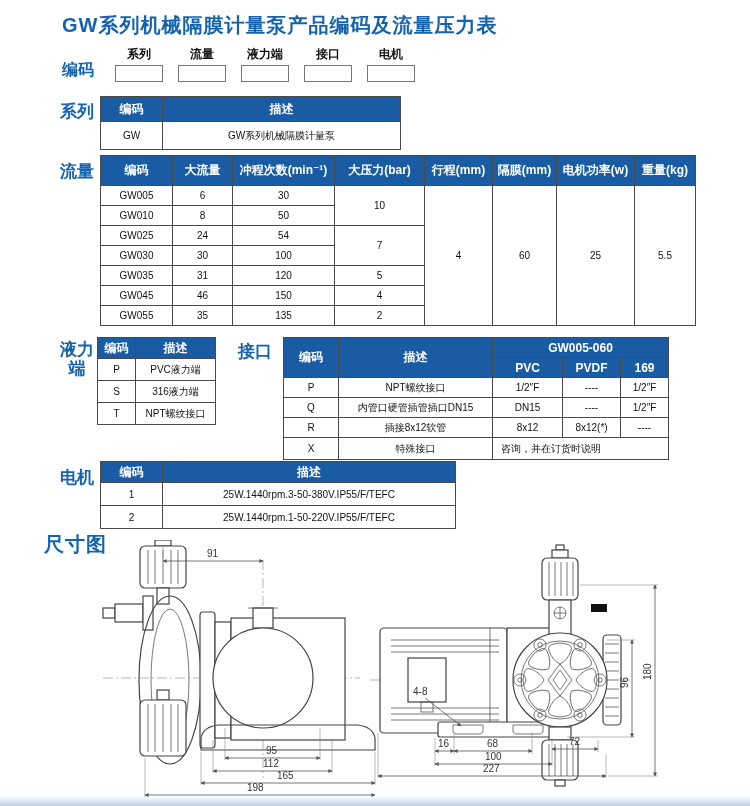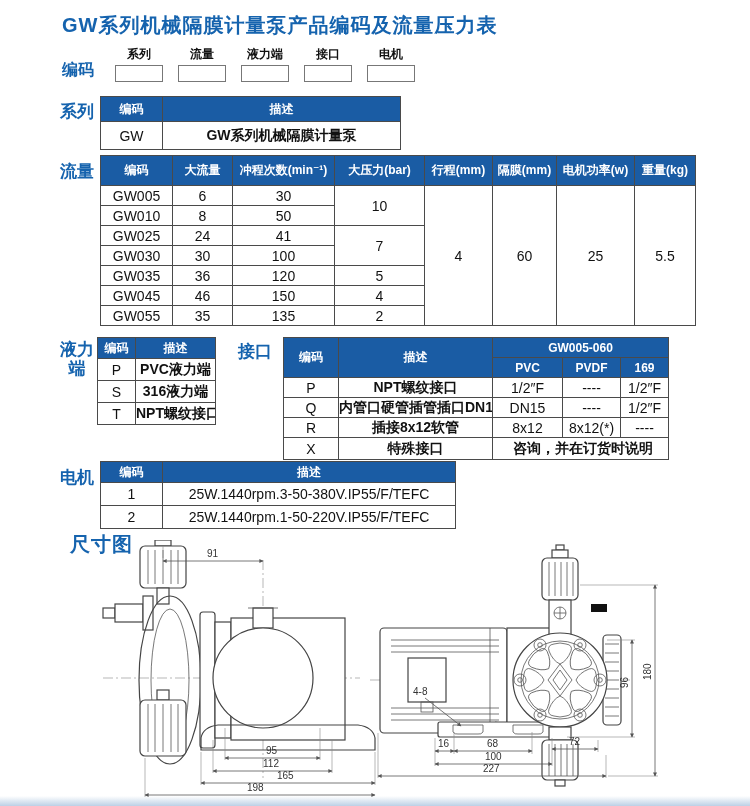--- a/index.html
+++ b/index.html
@@ -12,22 +12,22 @@
   
   .coding{left:62px;top:46px;display:flex;align-items:flex-end;}
   .coding .clab{font-size:16px;margin-right:6px;padding-bottom:1px;}
   .slot{width:48px;margin-left:15px;text-align:center;}
   .slot .sl{font-size:12px;font-weight:700;color:#111;margin-bottom:2px;}
   .slot .sb{height:17px;border:1px solid #777;background:#fff;}
   
   table{border-collapse:collapse;table-layout:fixed;background:#fff;}
   th,td{border:1px solid var(--line);overflow:hidden;white-space:nowrap;}
   th{background:var(--hdr);color:#fff;font-weight:700;font-size:12px;text-align:center;}
-  td{font-size:14px;color:#111;text-align:center;margin-left:48px;}
-  .zh{font-weight:700;}
+  td{font-size:10px;color:#111;text-align:center;margin-left:48px;}
+  .zh{font-weight:400;}
   .sec-label{font-size:17px;}
   
   svg text{font-family:"Liberation Sans","DejaVu Sans",sans-serif;font-size:10px;fill:#333;}
   .ol{fill:none;stroke:#444;stroke-width:1.2;}
   .ol2{fill:#fff;stroke:#444;stroke-width:1.2;}
   .det{fill:none;stroke:#555;stroke-width:0.8;}
   .dim{stroke:#555;stroke-width:0.8;}
   .ext{stroke:#888;stroke-width:0.6;}
   .cl{stroke:#999;stroke-width:0.7;stroke-dasharray:10 3 2 3;}
   .bottom-fade{left:0;bottom:0;width:750px;height:10px;
@@ -114,31 +114,31 @@
     <td rowspan="7">5.5</td>
   </tr>
   <tr style="height:20px">
     <td>GW010</td>
     <td>8</td>
     <td>50</td>
   </tr>
   <tr style="height:20px">
     <td>GW025</td>
     <td>24</td>
-    <td>41</td>
+    <td>54</td>
     <td rowspan="2">7</td>
   </tr>
   <tr style="height:20px">
     <td>GW030</td>
     <td>30</td>
     <td>100</td>
   </tr>
   <tr style="height:20px">
     <td>GW035</td>
-    <td>36</td>
+    <td>31</td>
     <td>120</td>
     <td>5</td>
   </tr>
   <tr style="height:20px">
     <td>GW045</td>
     <td>46</td>
     <td>150</td>
     <td>4</td>
   </tr>
   <tr style="height:20px">
@@ -216,21 +216,21 @@
   <tr style="height:20px">
     <td>R</td>
     <td class="zh">插接8x12软管</td>
     <td>8x12</td>
     <td>8x12(*)</td>
     <td>----</td>
   </tr>
   <tr style="height:22px">
     <td>X</td>
     <td class="zh">特殊接口</td>
-    <td colspan="3" class="zh" style="text-align:left;padding-left:20px;">咨询，并在订货时说明</td>
+    <td colspan="3" class="zh" style="text-align:left;padding-left:8px;">咨询，并在订货时说明</td>
   </tr>
 </tbody>
   </table>
 
 <div class="abs blab sec-label" style="left:60px;top:466px;">电机</div>
 <table class="abs" style="left:100px;top:461px;width:355px;">
   <colgroup>
       <col style="width:62px">
       <col style="width:293px">
     </colgroup>
@@ -243,21 +243,21 @@
     <td>1</td>
     <td>25W.1440rpm.3-50-380V.IP55/F/TEFC</td>
   </tr>
   <tr style="height:23px">
     <td>2</td>
     <td>25W.1440rpm.1-50-220V.IP55/F/TEFC</td>
   </tr>
 </tbody>
   </table>
 
-<div class="abs blab" style="left:70px;top:531px;font-size:20px;letter-spacing:1px;">尺寸图</div>
+<div class="abs blab" style="left:44px;top:531px;font-size:20px;letter-spacing:1px;">尺寸图</div>
 
 <svg class="abs" style="left:55px;top:540px;" width="690" height="262" viewBox="0 0 690 262">
   <defs>
     <marker id="arr" viewBox="0 0 10 10" refX="9" refY="5" markerWidth="7" markerHeight="5" orient="auto-start-reverse">
       <path d="M0,0 L10,5 L0,10 z" fill="#555"></path>
     </marker>
     <g id="petal">
       <path class="det" d="M0,-16 Q7,-19 11,-29 Q13,-35 6,-36 Q0,-38 -6,-36 Q-13,-35 -11,-29 Q-7,-19 0,-16 Z"></path>
     </g>
   </defs>

